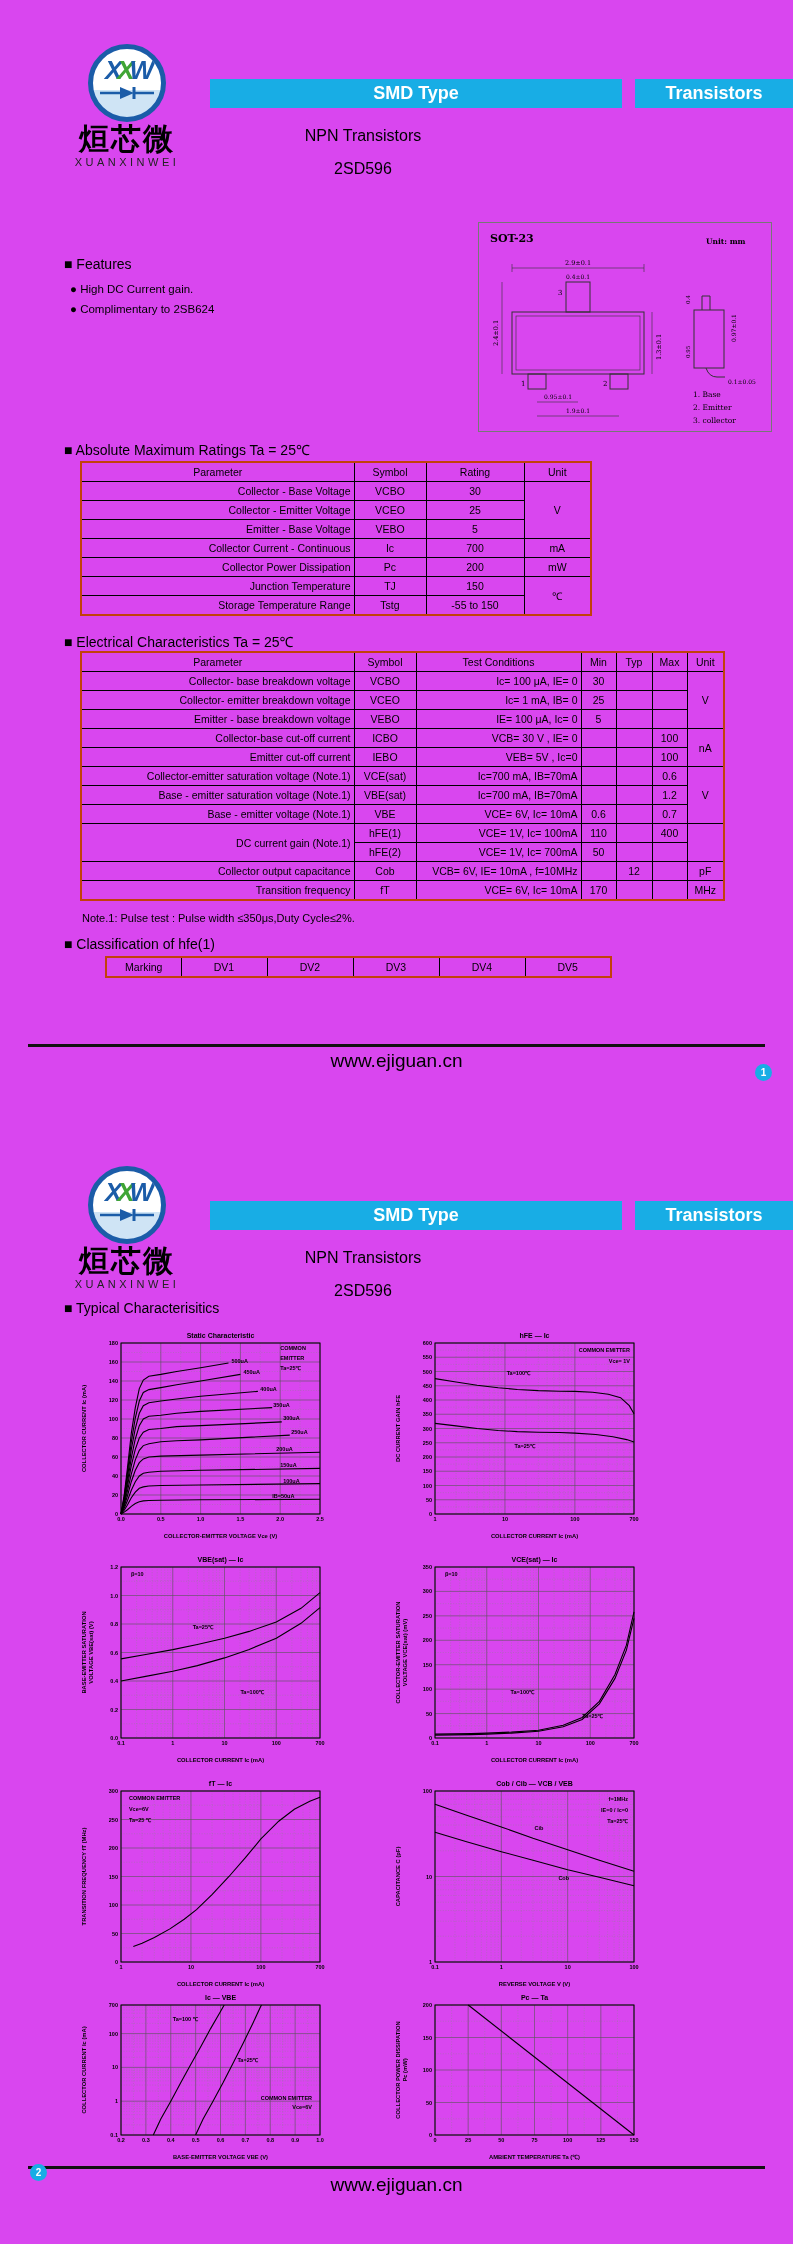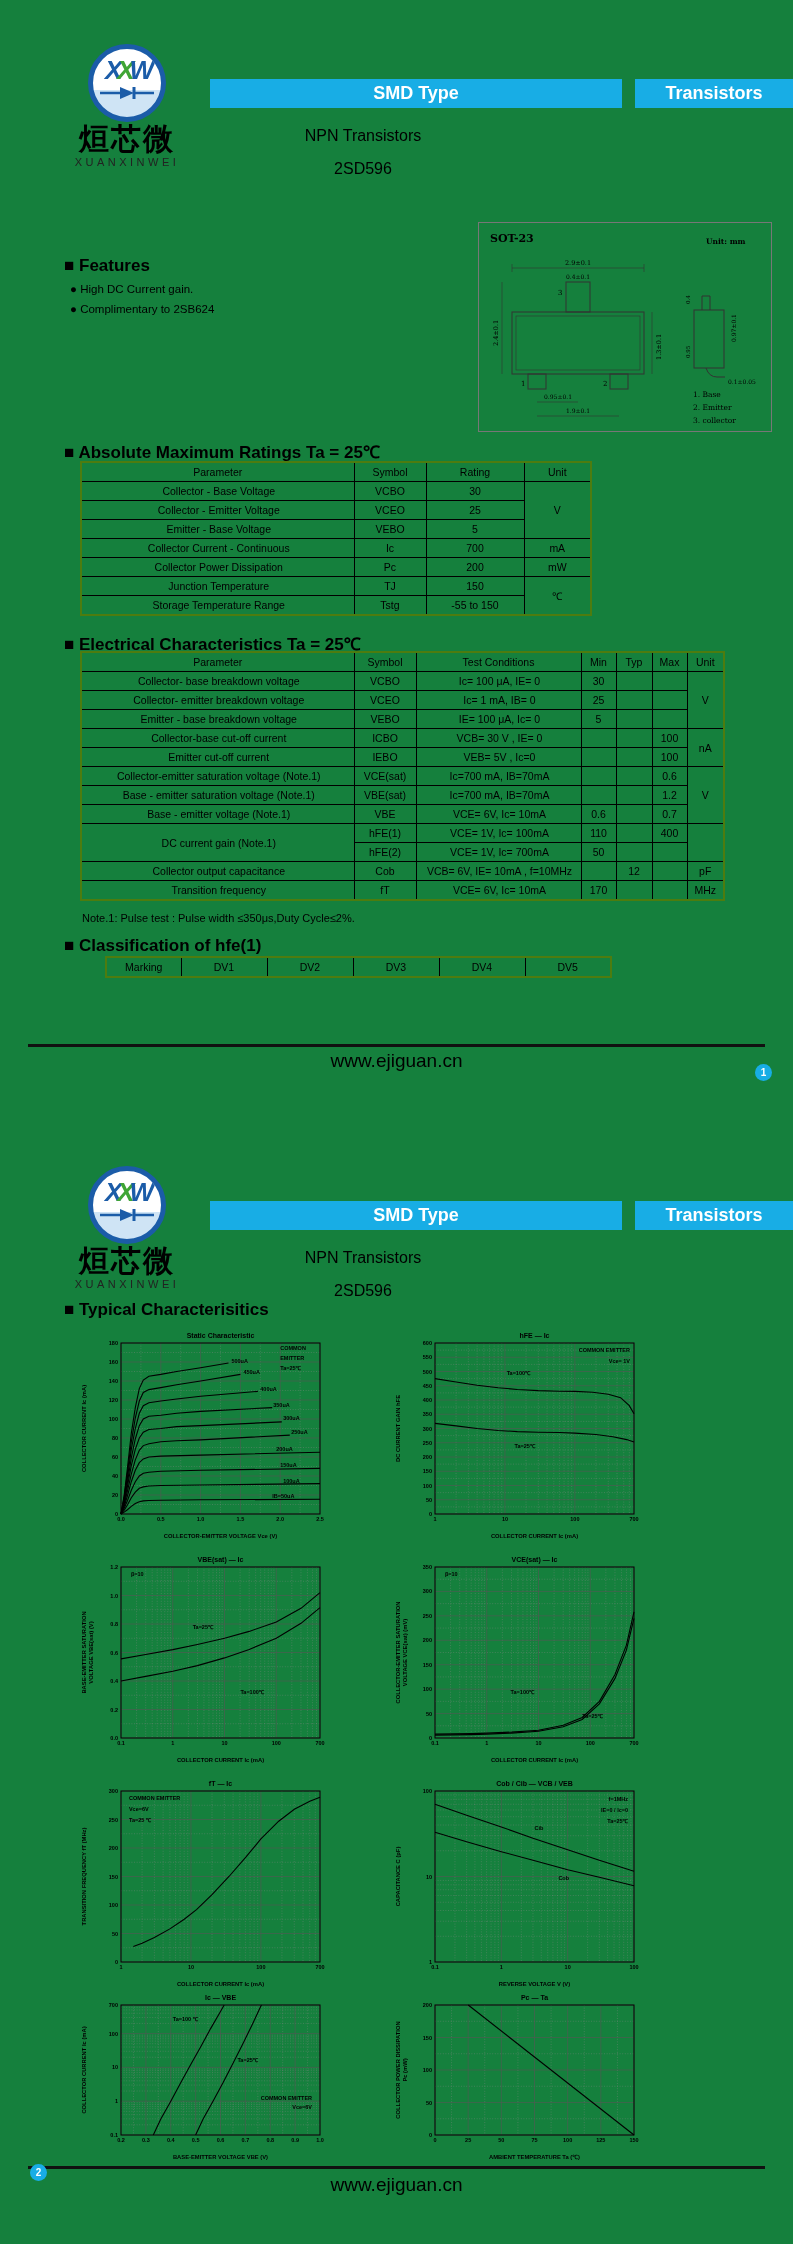--- a/index.html
+++ b/index.html
@@ -1,44 +1,44 @@
 <!DOCTYPE html>
 <html><head>
 <meta charset="utf-8">
 <style>
   html,body{margin:0;padding:0;background:#e8e8e8}
-  .sheet{position:relative;width:793px;height:2244px;margin:0 auto;background:#15803d;
+  .sheet{position:relative;width:793px;height:2244px;margin:0 auto;background:#d946ef;
          font-family:"Liberation Sans",sans-serif;color:#000;overflow:hidden}
   .page{position:absolute;left:0;width:793px;height:1122px}
   .abs{position:absolute}
   
   .bar{height:29px;line-height:29px;background:#18ADE5;color:#fff;font-weight:bold;
        font-size:18px;text-align:center}
   .doct{width:430px;left:148px;text-align:center;font-size:16px;font-weight:normal}
   
   .logo{left:52px;top:44px;width:150px;text-align:center}
   .logo-circle{position:relative;width:68px;height:68px;margin:0 auto;border:5px solid #1B5CA8;
        border-radius:50%;background:linear-gradient(180deg,#fff 60%,#cfe4f5 60%);overflow:hidden}
   .logo-xw{font-size:26px;font-weight:bold;color:#1B5CA8;letter-spacing:-5px;margin-top:6px;font-style:italic}
   .lg{color:#3FA535}
   .logo-cn{font-size:30px;font-weight:bold;letter-spacing:2px;line-height:34px;
        font-family:"DejaVu Sans",sans-serif;color:#000}
   .logo-en{font-size:11px;letter-spacing:3.5px;color:#222;line-height:12px}
   
-  .sec{font-size:17px;font-weight:bold}
+  .sec{font-size:14px;font-weight:normal}
   .sec::before{content:"■ "}
   .feat{font-size:11.5px}
   .feat::before{content:"● "}
   
   table{border-collapse:collapse;font-size:10.5px;table-layout:fixed}
   td,th{border:1px solid #000;padding:0 3px;height:18px;text-align:center;overflow:hidden;
         font-weight:normal}
   th{font-weight:normal}
-  table.bold-border{border:2px solid #4d7c0f}
-  td.l{text-align:center;padding-left:5px}
+  table.bold-border{border:2px solid #c2410c}
+  td.l{text-align:right;padding-left:5px}
   
   .rule{height:3px;background:#111}
   .url{left:0;width:793px;text-align:center;font-size:19px}
   .pgc{width:17px;height:17px;border-radius:50%;background:#18ADE5;color:#fff;
        font-size:10px;font-weight:bold;text-align:center;line-height:17px}
   .chart{position:absolute;width:253px}
   .pkg text{font-family:"DejaVu Serif",serif}
 </style>
 </head>
 <body>

